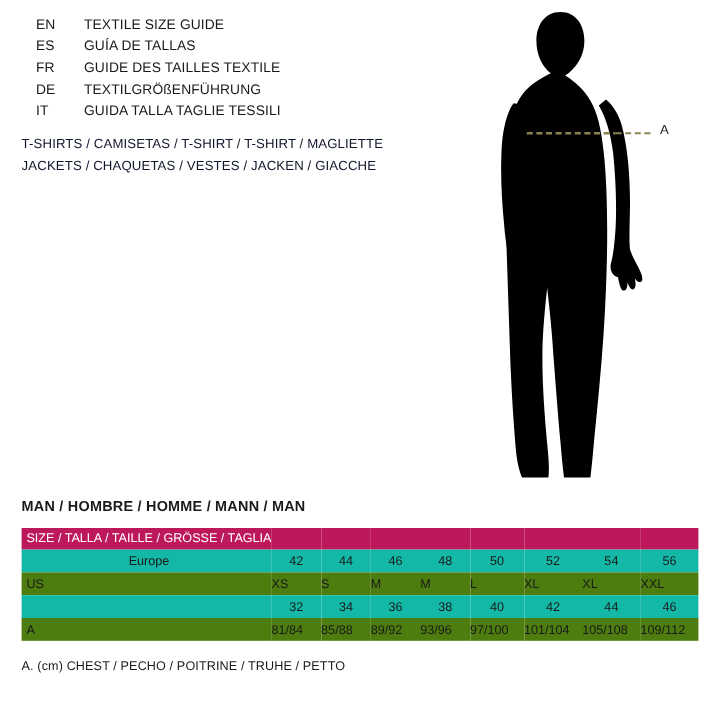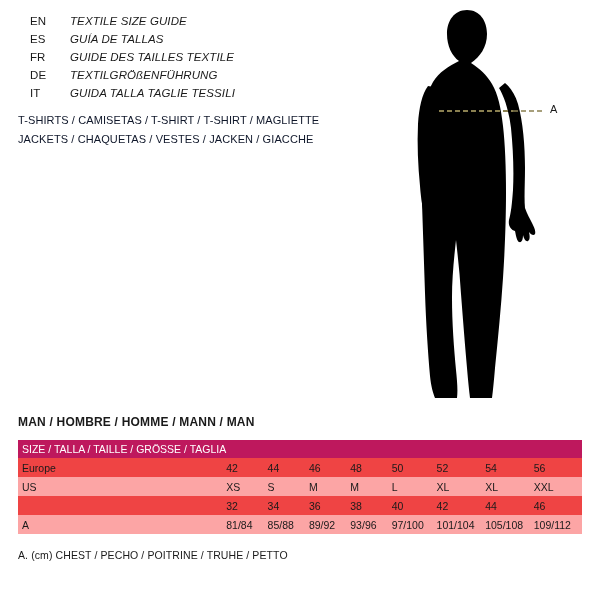--- a/index.html
+++ b/index.html
@@ -37,21 +37,20 @@
   }
   .lang-code {
     width: 40px;
     flex: 0 0 40px;
     color: #1a1a1a;
     padding-left: 12px;
   }
   .lang-text {
     color: #1a1a1a;
     white-space: nowrap;
-    font-style: italic;
   }
 
   
   .garment-block {
     position: absolute;
     left: 18px;
     top: 111px;
     width: 420px;
   }
   .garment-line {
@@ -108,22 +107,22 @@
     height: 19px;
     vertical-align: middle;
     white-space: nowrap;
   }
   .row-head td {
     background: #be185d;
     color: #ffffff;
     font-size: 10.5px;
     height: 18px;
   }
-  .row-light td { background: #ef4444; }
-  .row-dark  td { background: #fca5a5; }
+  .row-light td { background: #14b8a6; text-align: center; }
+  .row-dark  td { background: #4d7c0f; }
   .c0 { width: 90px; padding-left: 4px !important; }
   .cN { width: 66px; }
   .footnote {
     position: absolute;
     left: 18px;
     top: 549px;
     font-size: 10.5px;
     color: #1a1a1a;
     letter-spacing: 0.1px;
     white-space: nowrap;

